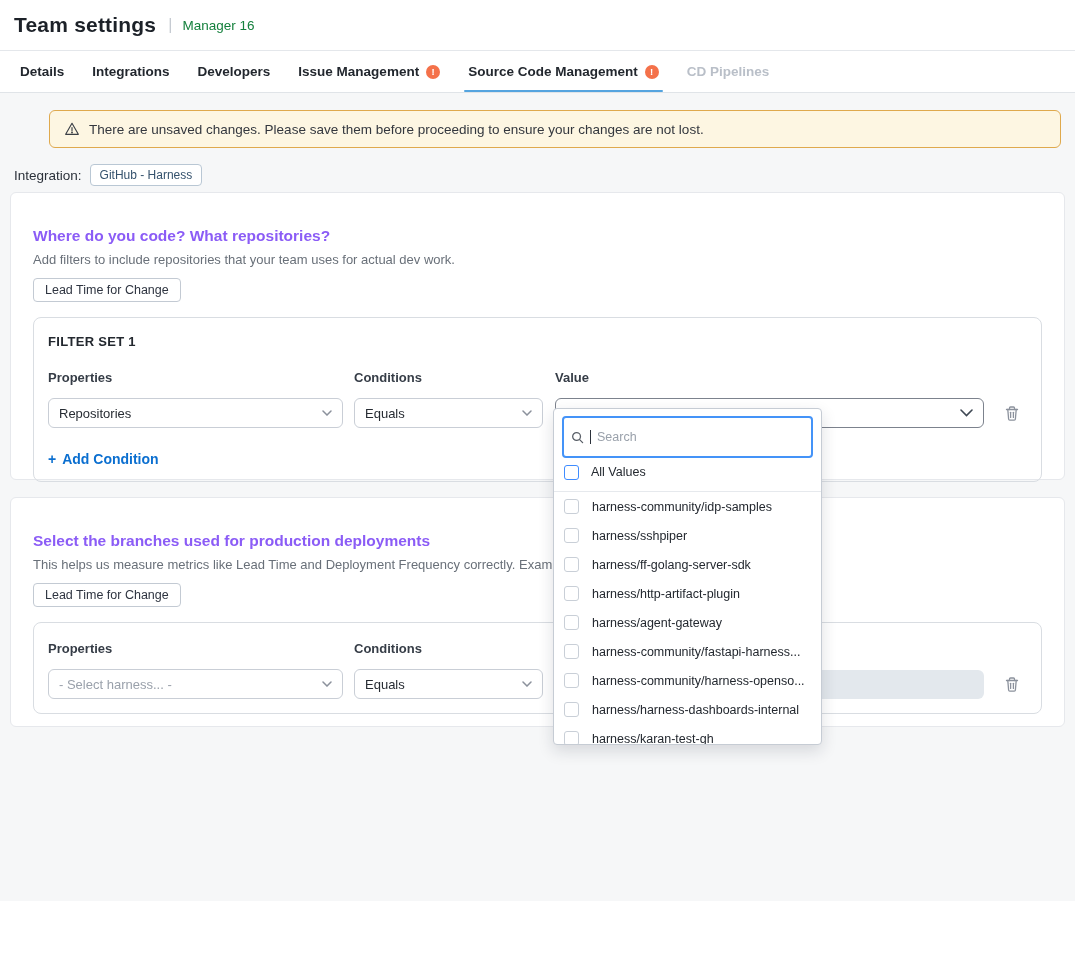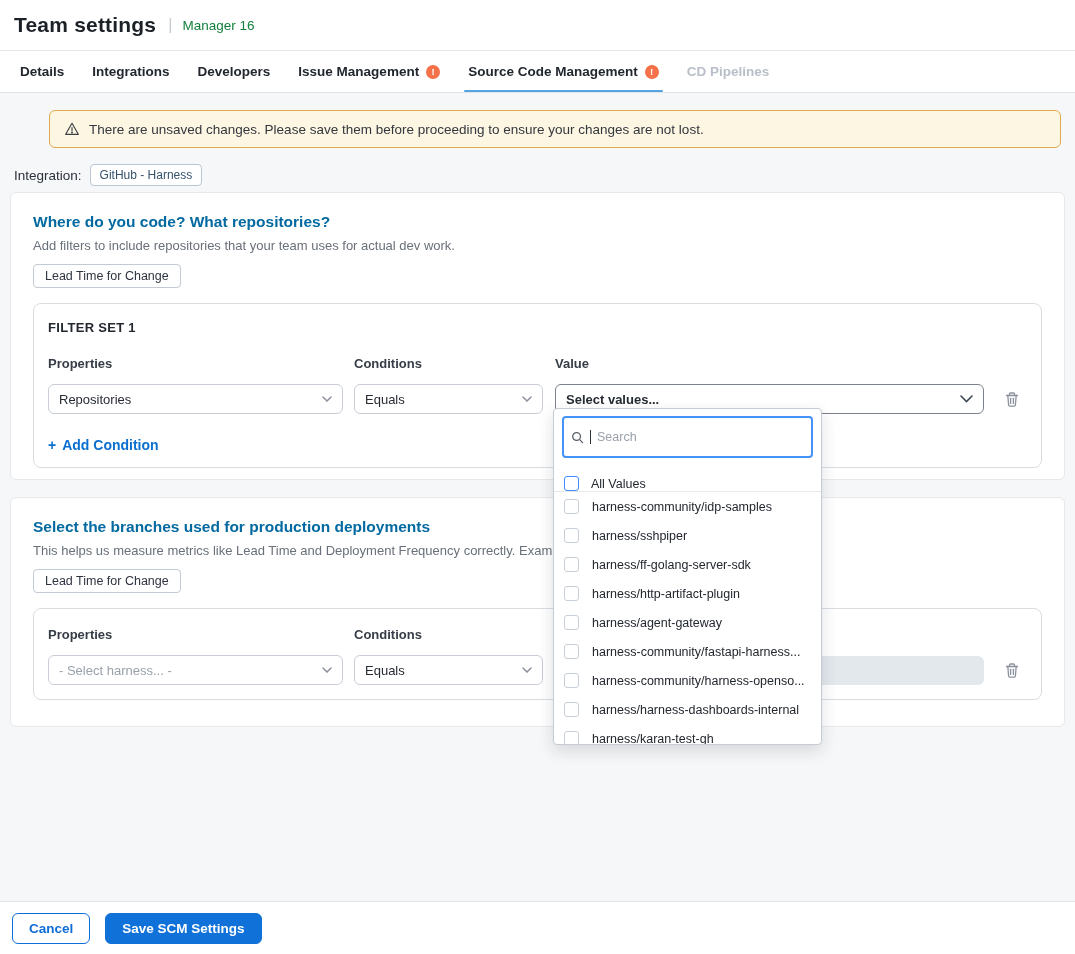--- a/index.html
+++ b/index.html
@@ -38,21 +38,21 @@
   .integ { position:absolute; top:164px; left:14px; display:flex; align-items:center; gap:8px; }
   .integ-label { font-size:13.5px; color:#2b313a; }
   .integ-chip { font-size:12px; color:#35526d; border:1px solid #b9c7d4; border-radius:4px;
                 padding:3px 9px; background:#fff; }
 
   
   .card { position:absolute; left:10px; right:10px; background:#fff; border:1px solid #e6e8ec;
           border-radius:6px; padding:20px 22px; }
   .card1 { top:192px; height:288px; }
   .card2 { top:497px; height:230px; }
-  .card-title { font-size:15.5px; font-weight:700; color:#0369a1; }
+  .card-title { font-size:15.5px; font-weight:700; color:#8b5cf6;margin-top:14px; }
   .card-sub { font-size:13px; color:#697079; margin-top:7px; white-space:nowrap; overflow:hidden; }
   .chip { display:inline-block; margin-top:11px; font-size:12.5px; color:#2e3440;
           border:1px solid #c3cad3; border-radius:4px; padding:4px 11px; background:#fff; }
 
   
   .fbox { margin-top:15px; border:1px solid #d9dde2; border-radius:8px; padding:16px 14px 14px 14px; }
   .fset-title { font-size:13px; font-weight:700; color:#23282f; letter-spacing:.3px; }
   .cols { display:flex; margin-top:21px; }
   .col-label { font-size:13px; font-weight:700; color:#363d47; }
   .w-prop { width:295px; margin-right:11px; }
@@ -70,21 +70,21 @@
               font-size:14px; font-weight:700; cursor:pointer; width:max-content; }
 
   
   .dd { position:absolute; top:408px; left:553px; width:269px; height:337px; background:#fff;
         border:1px solid #c6ccd4; border-radius:4px; box-shadow:0 6px 16px rgba(20,30,50,.14);
         z-index:10; overflow:hidden; }
   .dd-search { margin:7px 8px; height:42px; border:2px solid #4493f8; border-radius:4px;
                display:flex; align-items:center; padding:0 7px; gap:6px; background:#fff; cursor:text; }
   .dd-search .caret { width:1px; height:14px; background:#2b313a; }
   .dd-search .ph-text { font-size:12.5px; color:#9aa1ab; }
-  .dd-all { display:flex; align-items:flex-end; gap:12px; padding:0 10px; height:27px;
+  .dd-all { display:flex; align-items:flex-start; gap:12px; padding:0 10px; height:27px;
             border-bottom:1px solid #e6e9ed; cursor:pointer; }
   .dd-all .cb { border-color:#3f8cff; }
   .dd-item { display:flex; align-items:center; gap:13px; padding:0 10px; height:29px; cursor:pointer; }
   .dd-item-label, .dd-all-label { font-size:12.5px; color:#23282f; white-space:nowrap; }
   .cb { width:15px; height:15px; border:1.5px solid #c9cfd7; border-radius:3px; background:#fff;
         flex:none; cursor:pointer; }
 
   
   .footer { position:absolute; top:901px; left:0; right:0; height:53px; background:#fff;
             border-top:1px solid #e2e5e9; display:flex; align-items:center; padding:0 12px; gap:15px; }
@@ -301,18 +301,14 @@
     <div class="dd-item">
       <span class="cb"></span>
       <span class="dd-item-label">harness/karan-test-gh</span>
     </div>
     <div class="dd-item">
       <span class="cb"></span>
       <span class="dd-item-label">harness/...</span>
     </div>
   </div>
 
-  <div class="footer">
-    <button class="btn btn-cancel">Cancel</button>
-    <button class="btn btn-save">Save SCM Settings</button>
-  </div>
 
 </div>
 
 </body></html>

